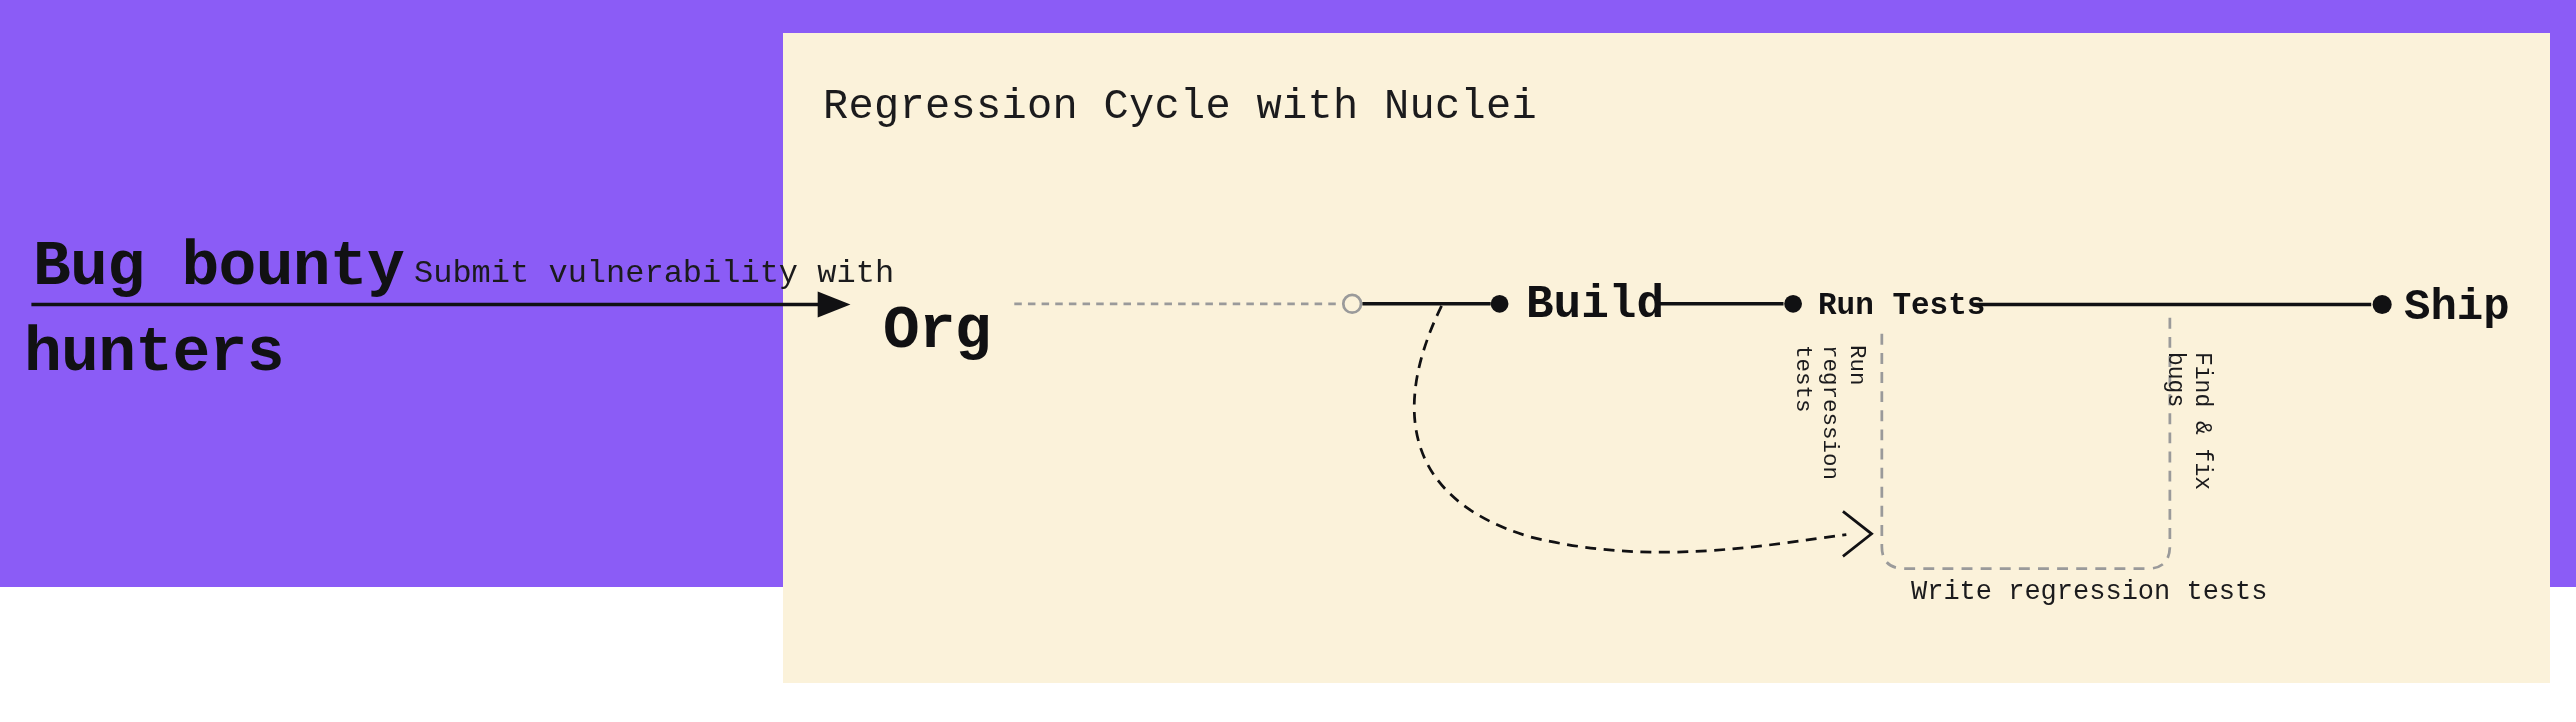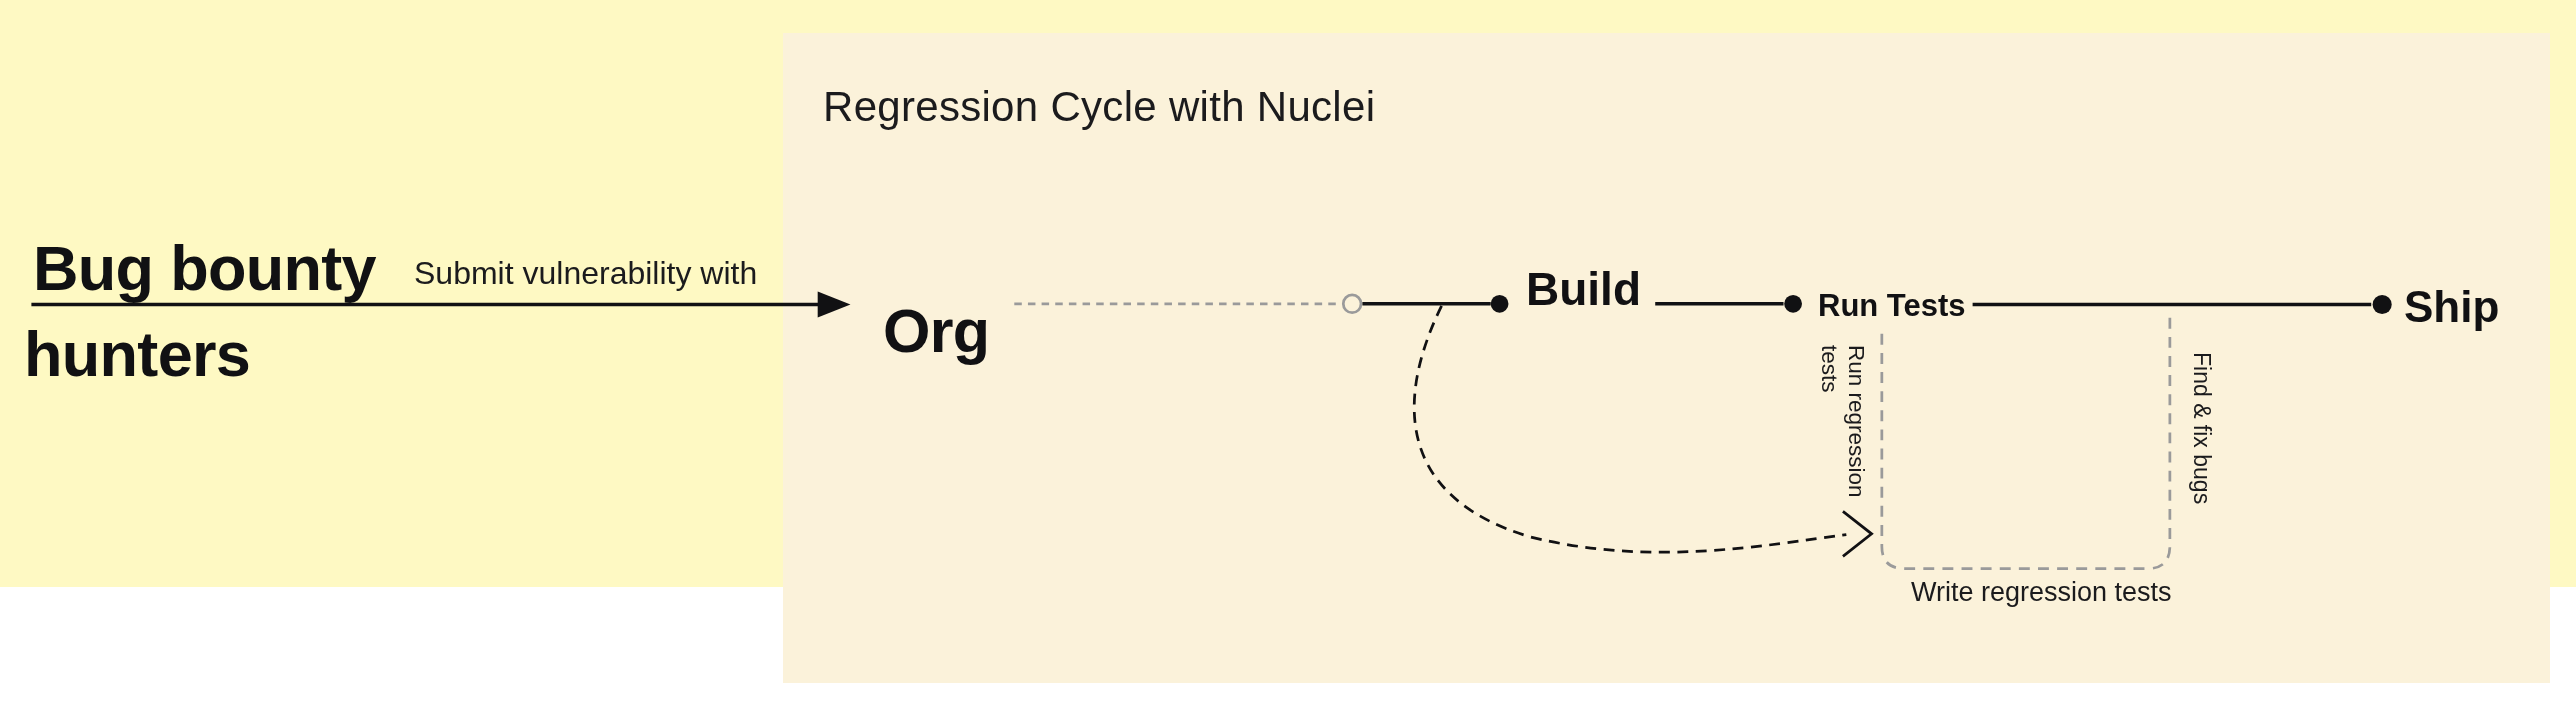--- a/index.html
+++ b/index.html
@@ -4,22 +4,22 @@
 <style>
   html, body {
     margin: 0; padding: 0;
     width: 2576px; height: 723px;
     overflow: hidden;
     background: #ffffff;
   }
   .canvas {
     position: relative;
     width: 2576px; height: 587px;
-    background: #fef9c3;
-    font-family: Liberation Sans, sans-serif;
+    background: #8b5cf6;
+    font-family: Liberation Mono, monospace;
     color: #1b1b1d;
   }
   .panel {
     position: absolute;
     left: 783px; top: 33px;
     width: 1767px; height: 650px;
     background: #fbf2da;
   }
   .abs { position: absolute; white-space: nowrap; }
   .title {
@@ -75,21 +75,21 @@
   </svg>
 
   <div class="abs title" style="left:823px; top:83px;">Regression Cycle with Nuclei</div>
 
   <div class="abs actor" style="left:33px; top:232px;">Bug bounty</div>
   <div class="abs actor" style="left:24px; top:318px;">hunters</div>
 
   <div class="abs edge-label" style="left:414px; top:255px;text-align:center;">Submit vulnerability with</div>
 
   <div class="abs node-lg" style="left:883px; top:272px;margin-top:24px;">Org</div>
-  <div class="abs node-md" style="left:1526px; top:262px;">Build</div>
+  <div class="abs node-md" style="left:1526px; top:279px;">Build</div>
   <div class="abs node-sm" style="left:1818px; top:288px;">Run Tests</div>
   <div class="abs node-ship" style="left:2404px; top:282px;">Ship</div>
 
 
   <div class="rot" style="left:1870px; top:345px; width:177px;">Run regression tests</div>
   <div class="rot rot-single" style="left:2215px; top:352px; width:205px;">Find &amp; fix bugs</div>
 
   <div class="abs small-label" style="left:1911px; top:577px;">Write regression tests</div>
 
 </div>

